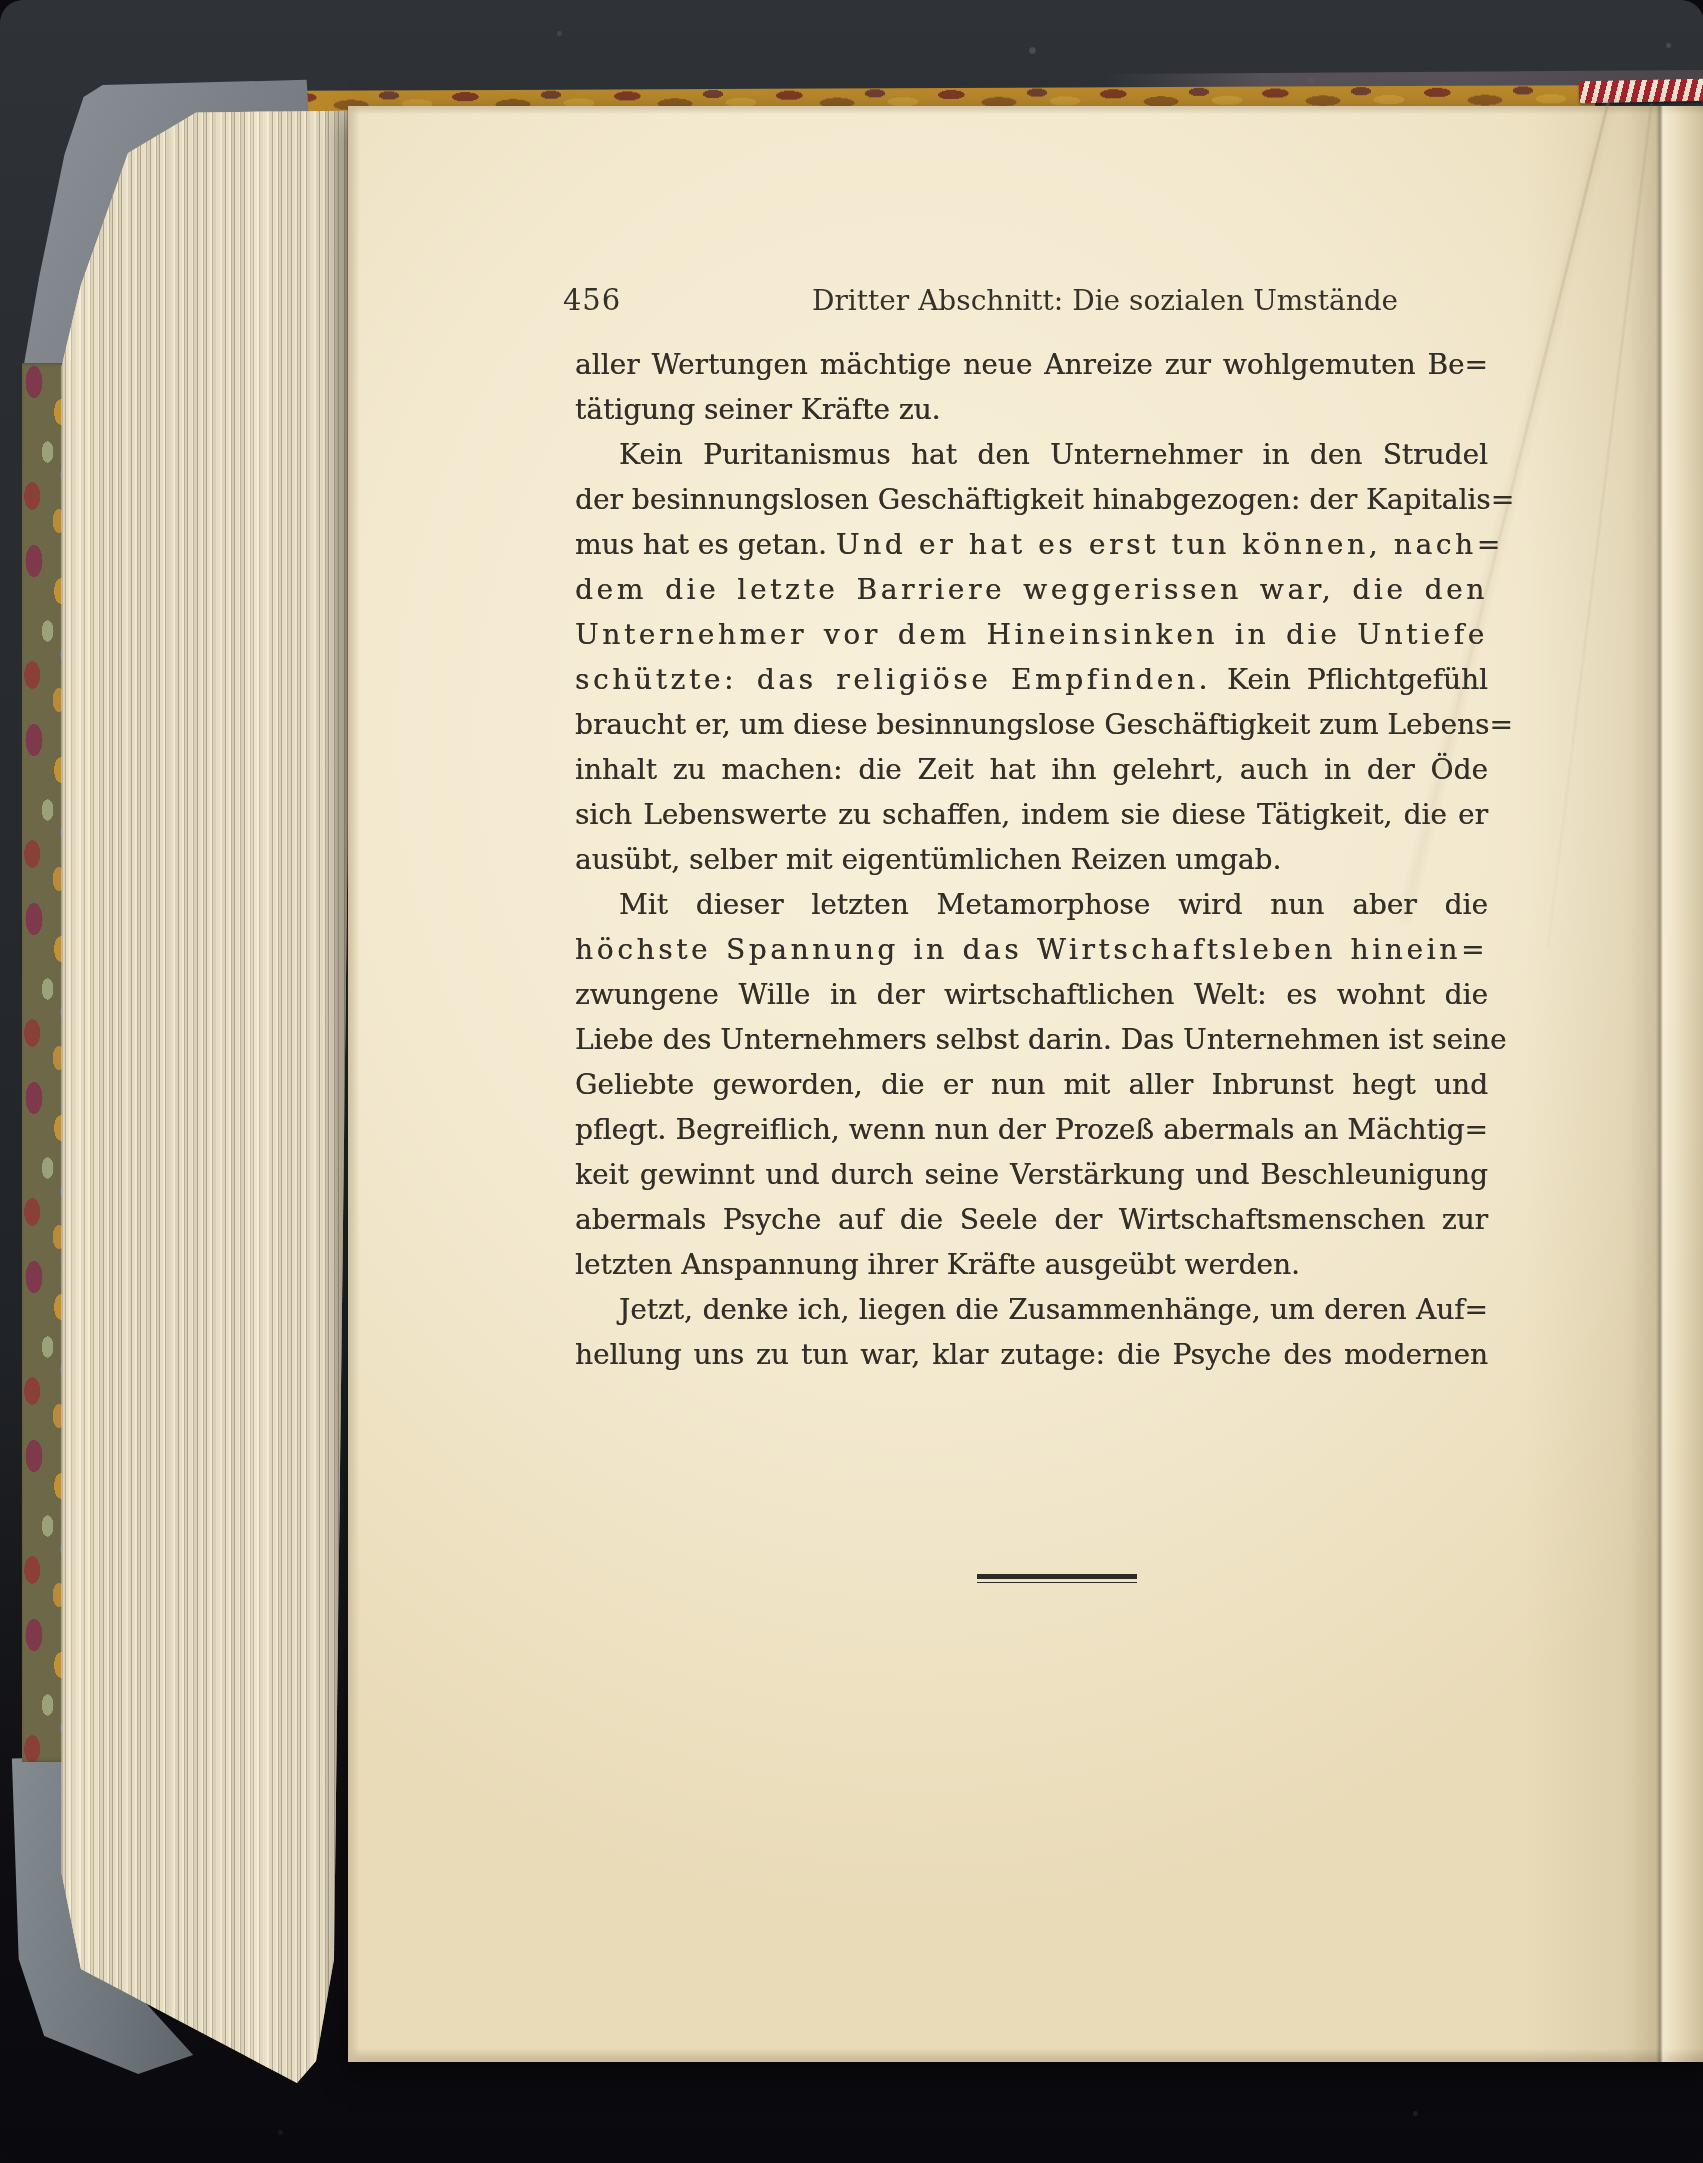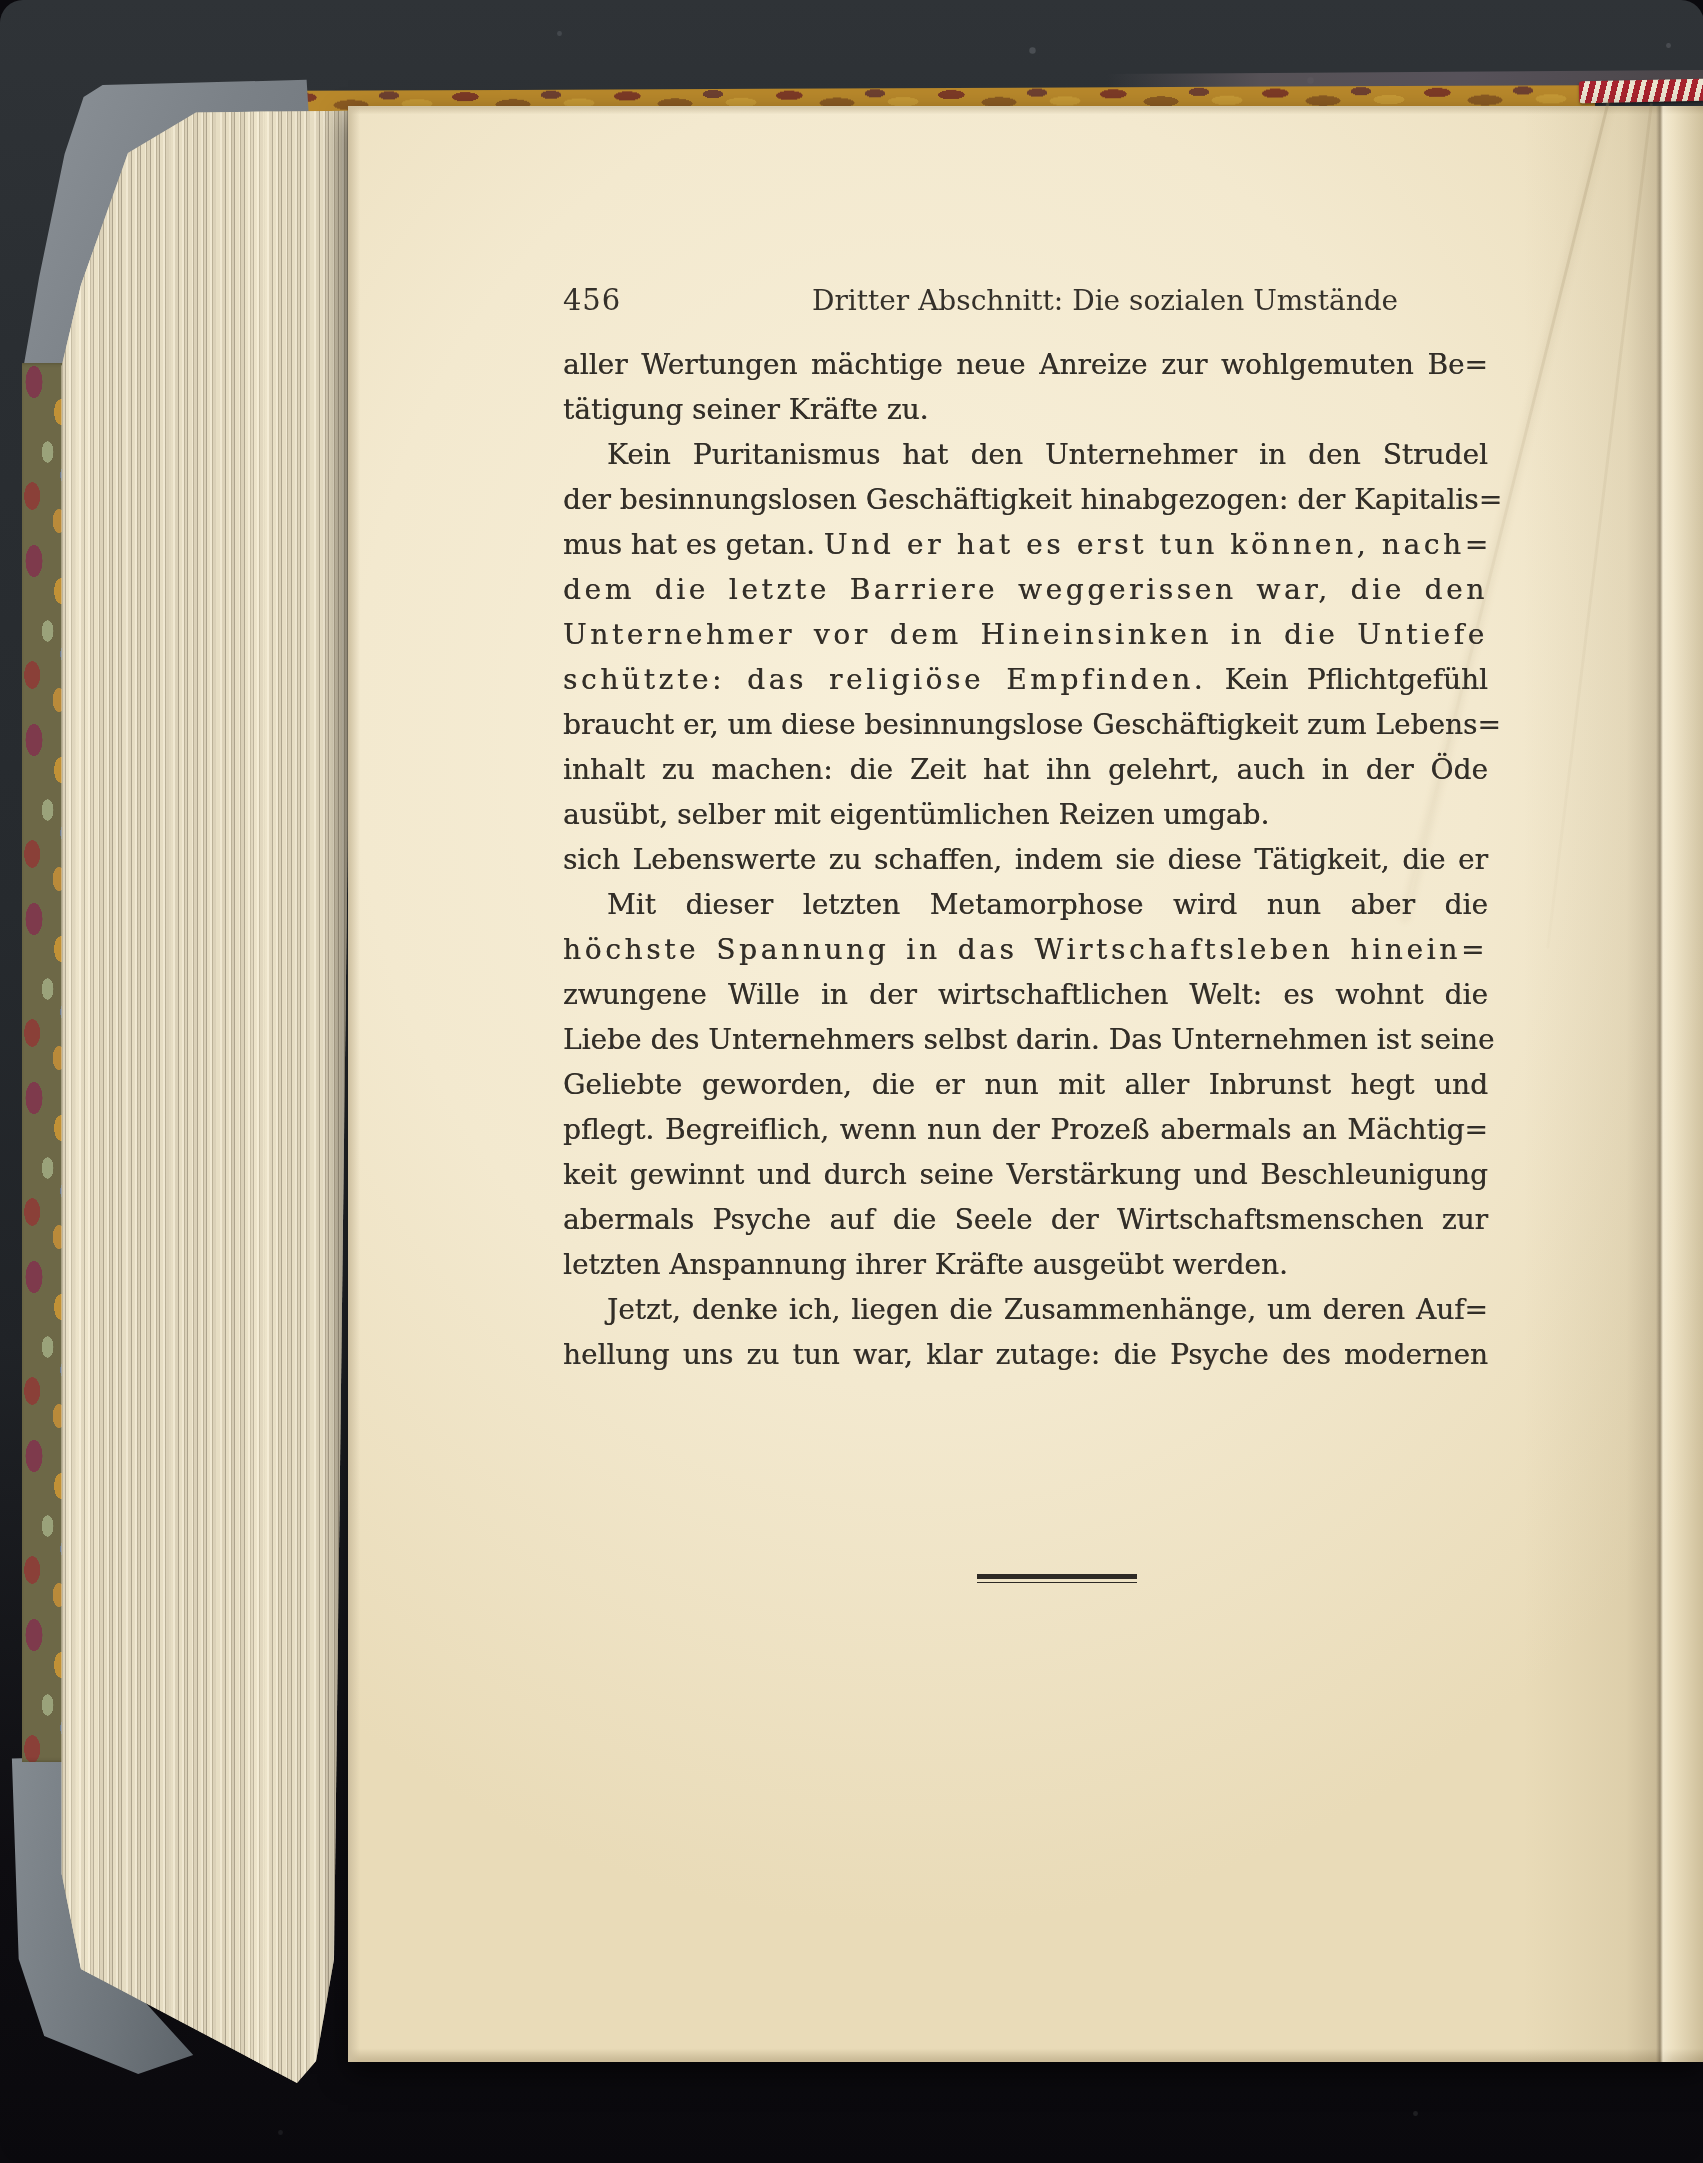--- a/index.html
+++ b/index.html
@@ -73,21 +73,21 @@
   .crease{position:absolute;width:2.6px;background:linear-gradient(180deg,rgba(150,130,92,.30),rgba(150,130,92,.05));
     transform-origin:top center;border-radius:1.7px;}
   .crease.c1{left:1259px;top:-5.1px;height:843px;transform:rotate(14deg);box-shadow:0 0 6.8px 2.6px rgba(160,140,100,.10);}
   .crease.c2{left:1302px;top:-3.4px;height:852px;transform:rotate(7deg);opacity:.55;}
   
   .header-row{position:absolute;left:215px;top:177px;width:925px;height:39px;color:#35312b;}
   .page-number{position:absolute;left:0;top:0;font-size:29px;line-height:34px;letter-spacing:0.9px;}
   .running-header{position:absolute;left:249px;top:1.7px;font-size:28px;line-height:32px;white-space:nowrap;}
   .body-text{position:absolute;left:215px;top:236px;width:925px;color:#322e28;
     font-size:28px;text-shadow:0.3px 0 0 rgba(40,36,30,.75);}
-  .line{height:45px;line-height:45px;text-align:justify;text-align-last:justify;white-space:nowrap;}
+  .line{height:45px;line-height:45px;text-align:justify;text-align-last:justify;white-space:nowrap;margin-left:12px;}
   .line.last{text-align-last:left;}
   .line.indent{text-indent:44px;}
   .line .sp{letter-spacing:.13em;}
   .divider{position:absolute;left:629px;top:1468px;width:160px;}
   .divider .rule-thick{height:5.1px;background:#2e2a25;}
   .divider .rule-thin{height:1.7px;background:#2e2a25;margin-top:2.6px;}
 </style>
 </head>
 <body>
 
@@ -114,22 +114,22 @@
         <div class="line"><span>aller Wertungen mächtige neue Anreize zur wohlgemuten Be=</span></div>
         <div class="line last"><span>tätigung seiner Kräfte zu.</span></div>
         <div class="line indent"><span>Kein Puritanismus hat den Unternehmer in den Strudel</span></div>
         <div class="line"><span>der besinnungslosen Geschäftigkeit hinabgezogen: der Kapitalis=</span></div>
         <div class="line"><span>mus hat es getan. </span><span class="sp">Und er hat es erst tun können, nach=</span></div>
         <div class="line"><span class="sp">dem die letzte Barriere weggerissen war, die den</span></div>
         <div class="line"><span class="sp">Unternehmer vor dem Hineinsinken in die Untiefe</span></div>
         <div class="line"><span class="sp">schützte: das religiöse Empfinden.</span><span> Kein Pflichtgefühl</span></div>
         <div class="line"><span>braucht er, um diese besinnungslose Geschäftigkeit zum Lebens=</span></div>
         <div class="line"><span>inhalt zu machen: die Zeit hat ihn gelehrt, auch in der Öde</span></div>
+        <div class="line"><span>sich Lebenswerte zu schaffen, indem sie diese Tätigkeit, die er</span></div>
         <div class="line last"><span>ausübt, selber mit eigentümlichen Reizen umgab.</span></div>
-        <div class="line"><span>sich Lebenswerte zu schaffen, indem sie diese Tätigkeit, die er</span></div>
         <div class="line indent"><span>Mit dieser letzten Metamorphose wird nun aber die</span></div>
         <div class="line"><span class="sp">höchste Spannung in das Wirtschaftsleben hinein=</span></div>
         <div class="line"><span>zwungene Wille in der wirtschaftlichen Welt: es wohnt die</span></div>
         <div class="line"><span>Liebe des Unternehmers selbst darin. Das Unternehmen ist seine</span></div>
         <div class="line"><span>Geliebte geworden, die er nun mit aller Inbrunst hegt und</span></div>
         <div class="line"><span>pflegt. Begreiflich, wenn nun der Prozeß abermals an Mächtig=</span></div>
         <div class="line"><span>keit gewinnt und durch seine Verstärkung und Beschleunigung</span></div>
         <div class="line"><span>abermals Psyche auf die Seele der Wirtschaftsmenschen zur</span></div>
         <div class="line last"><span>letzten Anspannung ihrer Kräfte ausgeübt werden.</span></div>
         <div class="line indent"><span>Jetzt, denke ich, liegen die Zusammenhänge, um deren Auf=</span></div>

